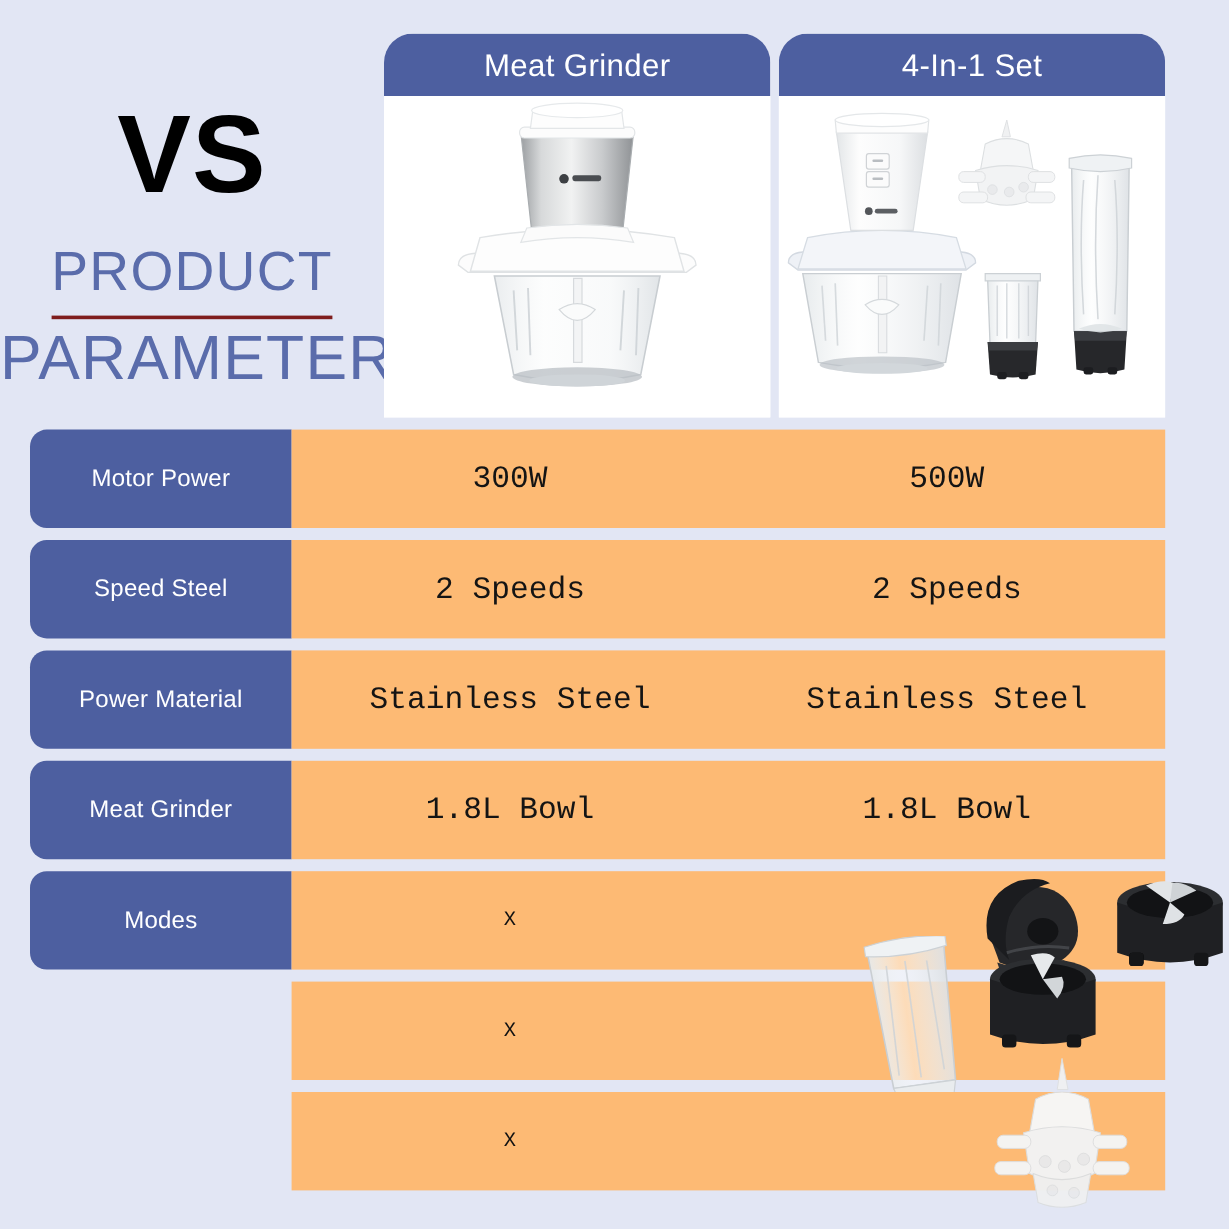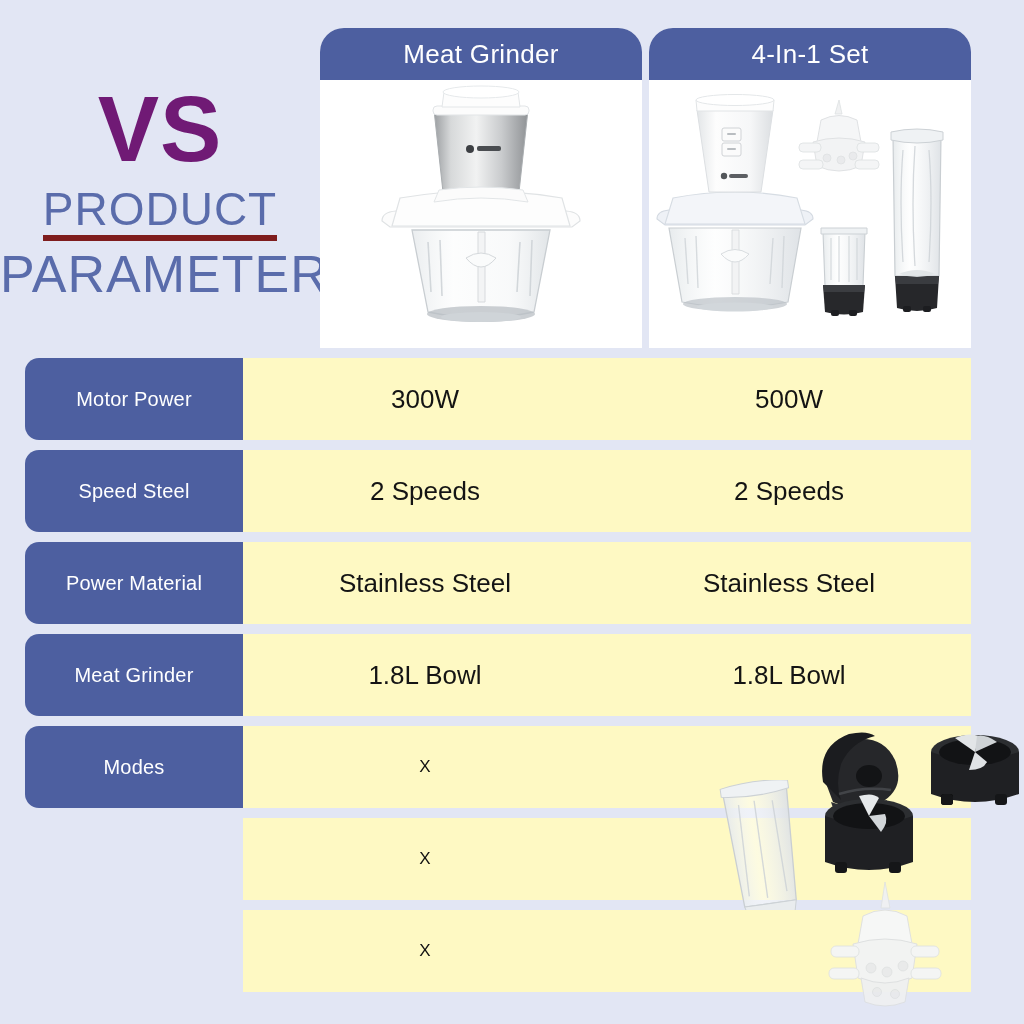--- a/index.html
+++ b/index.html
@@ -11,30 +11,30 @@
     position:relative;
   }
 
   
   #title-block{
     position:absolute; left:0; top:86px; width:320px;
     text-align:center;
   }
   #vs{
     font-size:92px; font-weight:bold; letter-spacing:1px;
-    color:#701a75; line-height:.95;
+    color:#000000; line-height:.95;
     font-family:"Liberation Sans", sans-serif;
   }
   #product-line{
-    margin-top:13px;
+    margin-top:30px;
     font-size:46px; letter-spacing:1px;
     color:#5a6cab; line-height:1.04;
-    padding-bottom:1px;
+    padding-bottom:12px;
     display:inline-block;
-    border-bottom:6px solid #7f1d1d;
+    border-bottom:3px solid #7f1d1d;
   }
   #parameter-line{
     font-size:52px; letter-spacing:1px;
     color:#5a6cab; line-height:1.12; margin-top:4px;
   }
 
   
   #table{
     position:absolute; left:25px; top:28px;
     width:946px; height:930px;
@@ -67,21 +67,22 @@
   }
   .row-label{
     position:absolute; left:0; top:0; width:218px; height:82px;
     background:#4d5fa0; border-radius:14px 0 0 14px;
     display:flex;align-items:center;justify-content:center;
     color:#fff; font-size:20px; letter-spacing:.2px;
     text-align:left;
   }
   .row-cells{
     position:absolute; left:218px; top:0; width:728px; height:82px;
-    background:#fef9c3;
+    background:#fdba74;
+    font-family:Liberation Mono, monospace;
   }
   .cell{
     position:absolute; top:0; height:82px; width:364px;
     display:flex;align-items:center;justify-content:center;
     font-size:26px; color:#141414;
   }
   .cell.c1{left:0;}
   .cell.c2{left:364px;}
   .cell.mark{font-size:17px;color:#111;}
 

